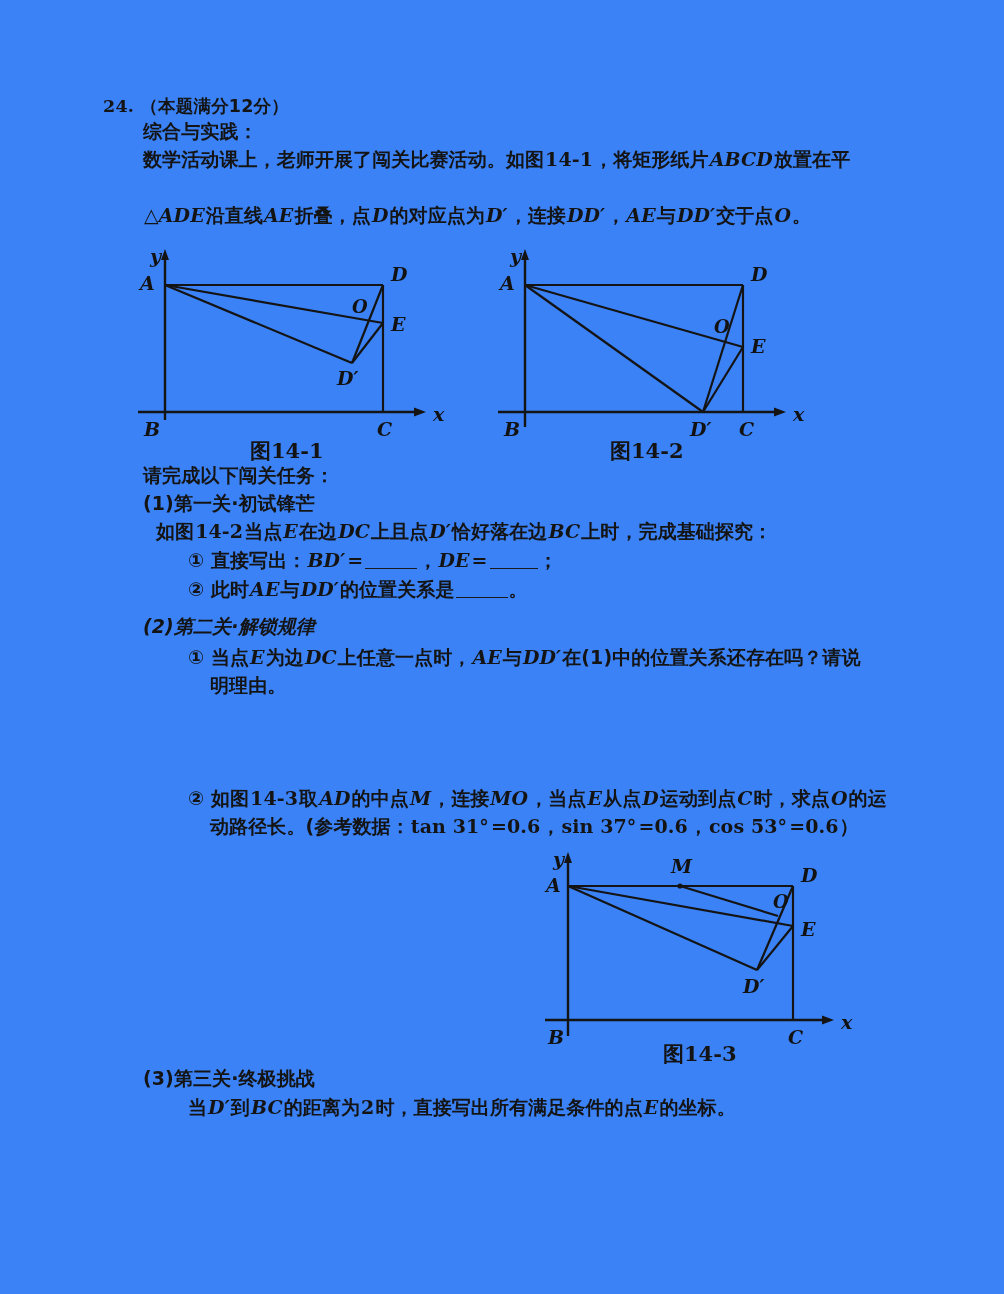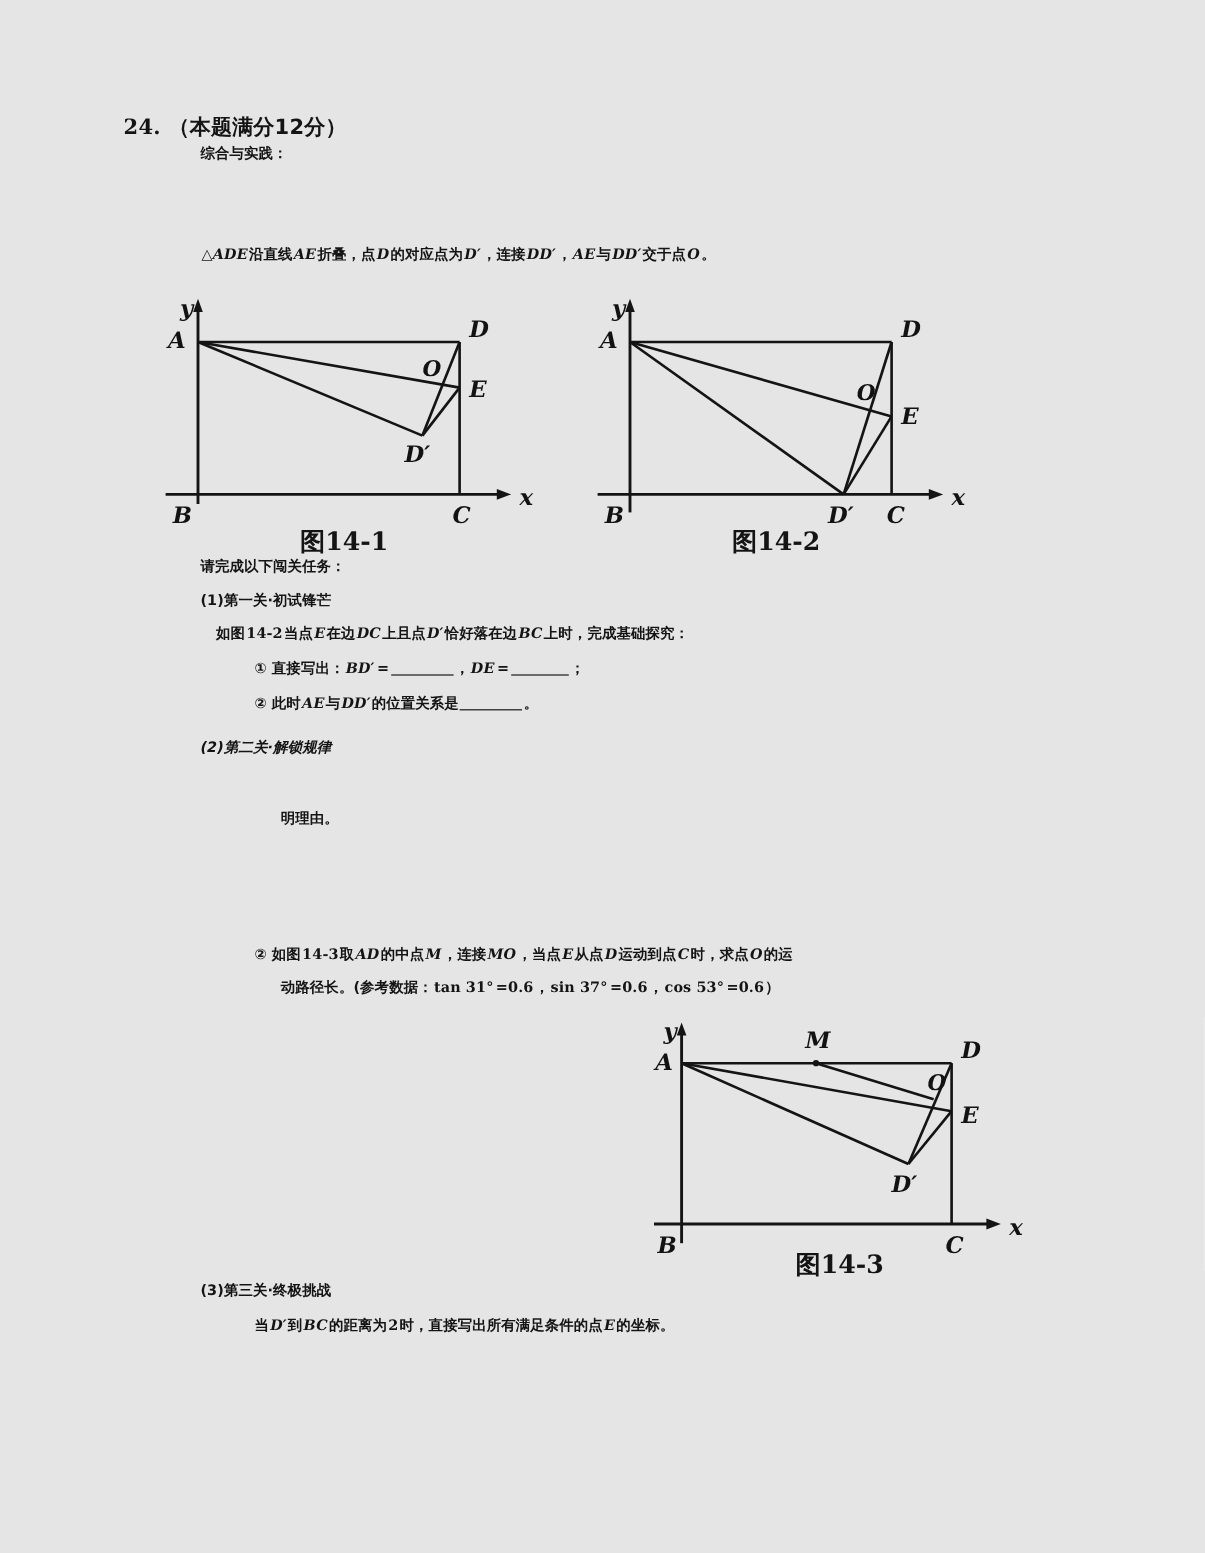--- a/index.html
+++ b/index.html
@@ -12,44 +12,43 @@
     width: 1004px;
     height: 1294px;
     position: relative;
     font-family: "DejaVu Sans", "Liberation Sans", sans-serif;
     color: #141414;
     overflow: hidden;
   }
   .page {
     position: absolute;
     inset: 0;
-    background: #e5e5e5;
+    background: #3b82f6;
   }
 
   
   .qnum {
     position: absolute;
     left: 103px;
     top: 94px;
     font-size: 17.5px;
     font-weight: 700;
     letter-spacing: 0.2px;
     white-space: nowrap;
   }
   .qnum .num { font-family: "DejaVu Serif", "Liberation Serif", serif; }
 
   .body-line {
     position: absolute;
     left: 143px;
-    font-size: 12px;
+    font-size: 19px;
     font-weight: 700;
     letter-spacing: 0.1px;
     white-space: nowrap;
     line-height: 1.05;
-    margin-left: 24px;
   }
   .indent1 { left: 143px; }
   .indent2 { left: 156px; }
   .indent3 { left: 188px; }
   .indent4 { left: 210px; }
 
   .mi {
     font-family: "DejaVu Serif", "Liberation Serif", serif;
     font-style: italic;
     font-weight: 700;
@@ -99,20 +98,23 @@
 
   <div class="qnum">
     <span class="num">24.</span>
     <span>（本题满分12分）</span>
   </div>
 
   <div class="body-line indent1" style="top:122px;">
     <span>综合与实践：</span>
   </div>
 
+  <div class="body-line indent1" style="top:150px;">
+    <span>数学活动课上，老师开展了闯关比赛活动。如图</span><span class="mn">14-1</span><span>，将矩形纸片</span><span class="mi">ABCD</span><span>放置在平</span>
+  </div>
 
 
   <div class="body-line indent1" style="top:206px;">
     <span class="mi">△ADE</span><span>沿直线</span><span class="mi">AE</span><span>折叠，点</span><span class="mi">D</span><span>的对应点为</span><span class="mi">D′</span><span>，连接</span><span class="mi">DD′</span><span>，</span><span class="mi">AE</span><span>与</span><span class="mi">DD′</span><span>交于点</span><span class="mi">O</span><span>。</span>
   </div>
 
   <div class="figure" style="left:130px; top:245px;">
     <svg width="330" height="200" viewBox="0 0 330 200">
 
       <line x1="35" y1="175" x2="35" y2="10" stroke="#141414" stroke-width="2.4"></line>
@@ -196,20 +198,23 @@
   </div>
 
   <div class="body-line indent3" style="top:551px;">
     <span>① 直接写出：</span><span class="mi">BD′</span><span class="mn">=</span><span class="blank"></span><span>，</span><span class="mi">DE</span><span class="mn">=</span><span class="blank short"></span><span>；</span>
   </div>
 
   <div class="body-line indent1" style="top:617px;font-style:italic;">
     <span>(2)第二关·解锁规律</span>
   </div>
 
+  <div class="body-line indent3" style="top:648px;">
+    <span>① 当点</span><span class="mi">E</span><span>为边</span><span class="mi">DC</span><span>上任意一点时，</span><span class="mi">AE</span><span>与</span><span class="mi">DD′</span><span>在(1)中的位置关系还存在吗？请说</span>
+  </div>
 
   <div class="body-line indent4" style="top:676px;">
     <span>明理由。</span>
   </div>
 
   <div class="body-line indent3" style="top:789px;">
     <span>② 如图</span><span class="mn">14-3</span><span>取</span><span class="mi">AD</span><span>的中点</span><span class="mi">M</span><span>，连接</span><span class="mi">MO</span><span>，当点</span><span class="mi">E</span><span>从点</span><span class="mi">D</span><span>运动到点</span><span class="mi">C</span><span>时，求点</span><span class="mi">O</span><span>的运</span>
   </div>
 
   <div class="body-line indent4" style="top:817px;">

